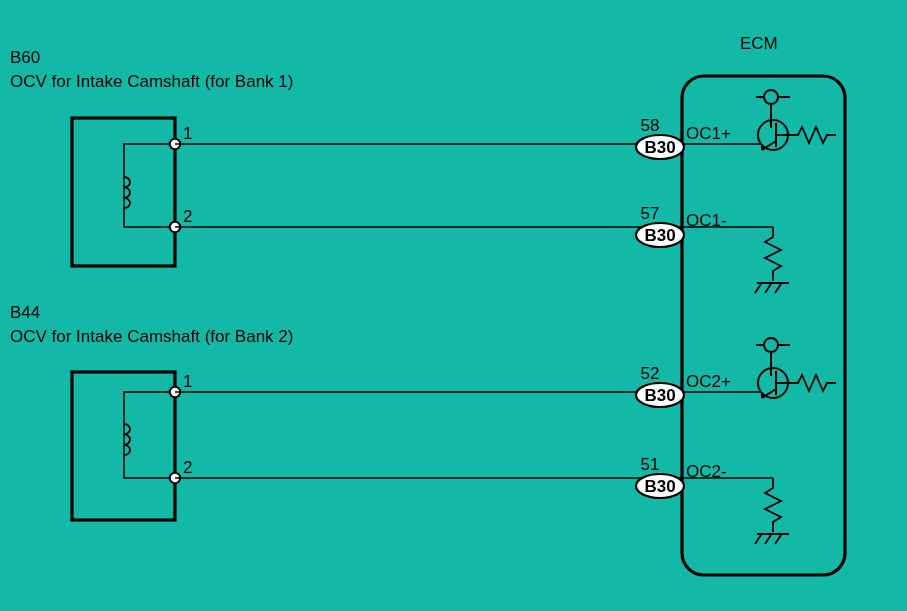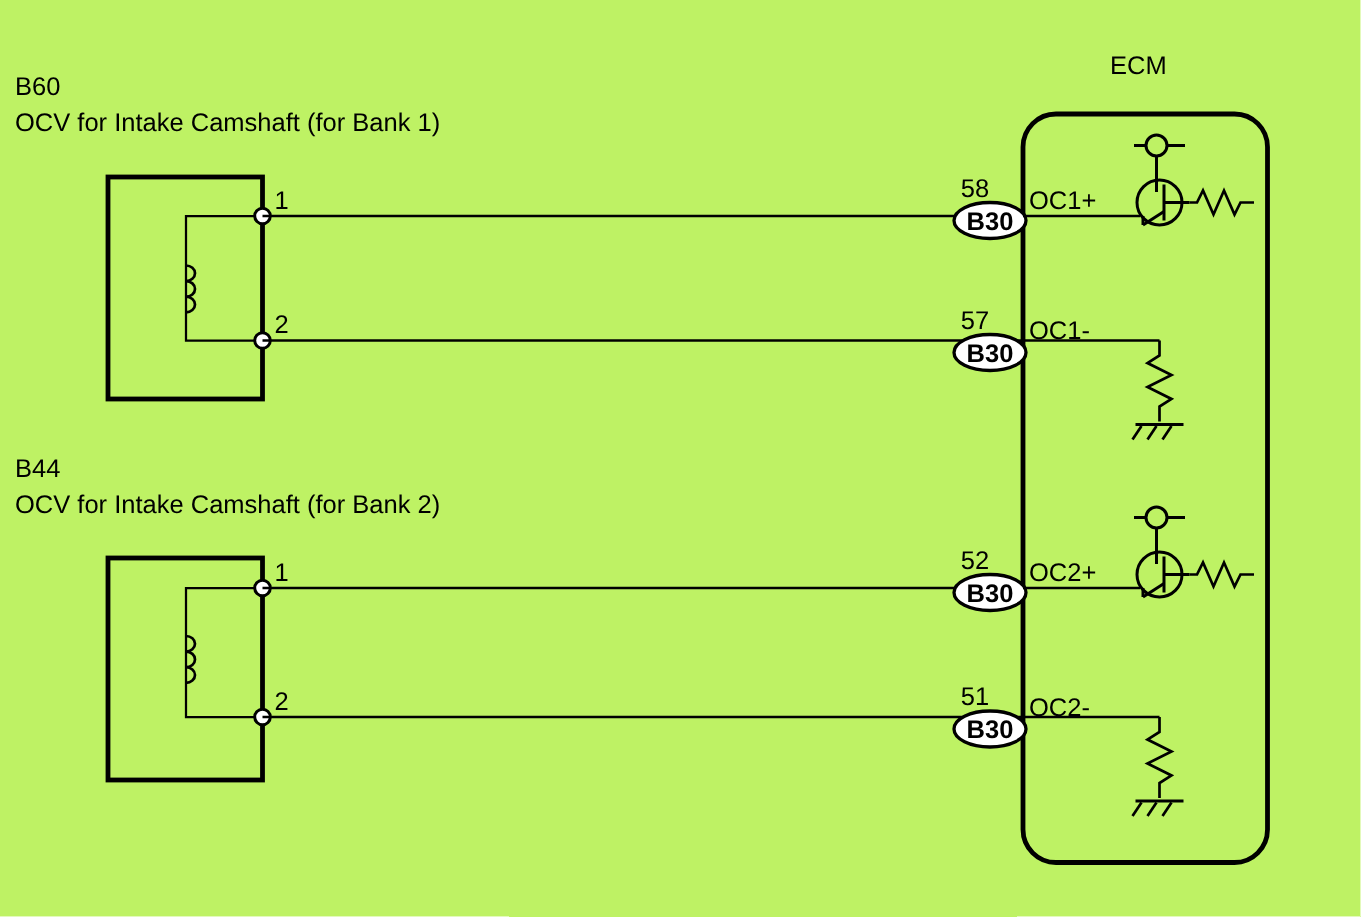--- a/index.html
+++ b/index.html
@@ -8,21 +8,21 @@
     background: #ffffff;
   }
   body {
     font-family: "Liberation Sans", sans-serif;
     color: #000000;
   }
   #diagram-root {
     position: relative;
     width: 907px;
     height: 611px;
-    background: #bef264;
+    background: #14b8a6;
     overflow: hidden;
   }
   svg.diagram-canvas {
     position: absolute;
     left: 0;
     top: 0;
     width: 907px;
     height: 611px;
   }
   text {

